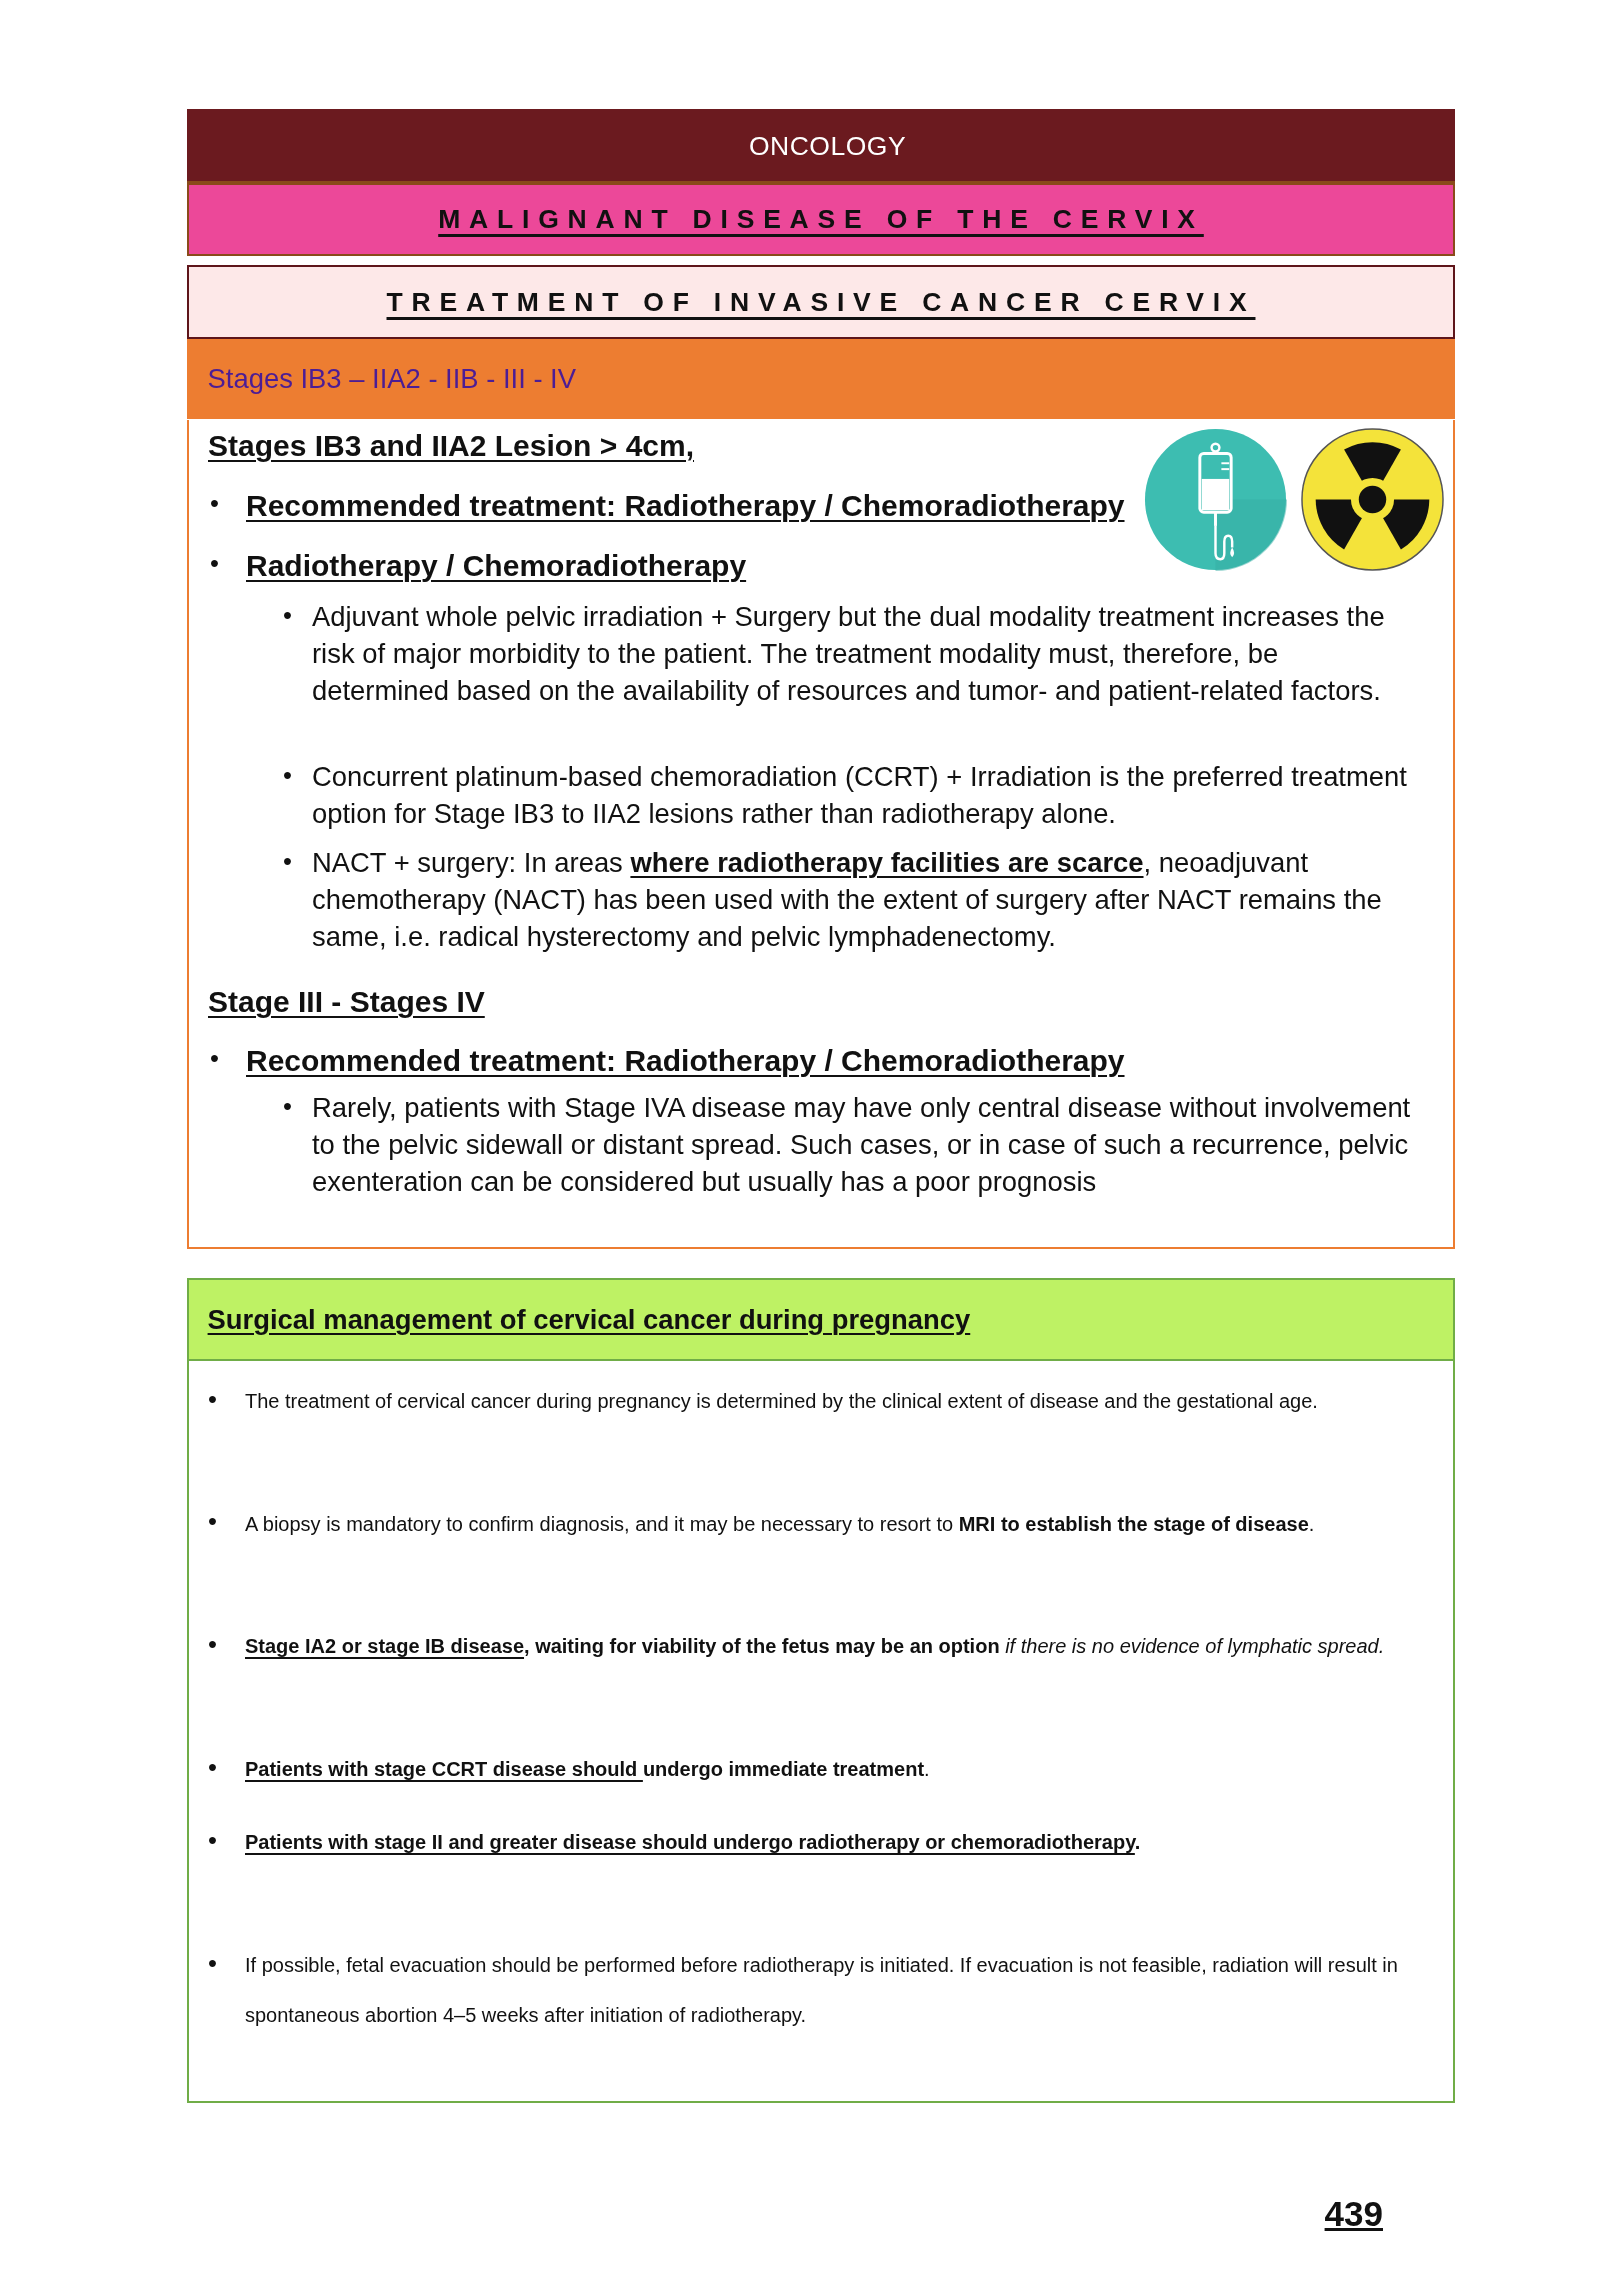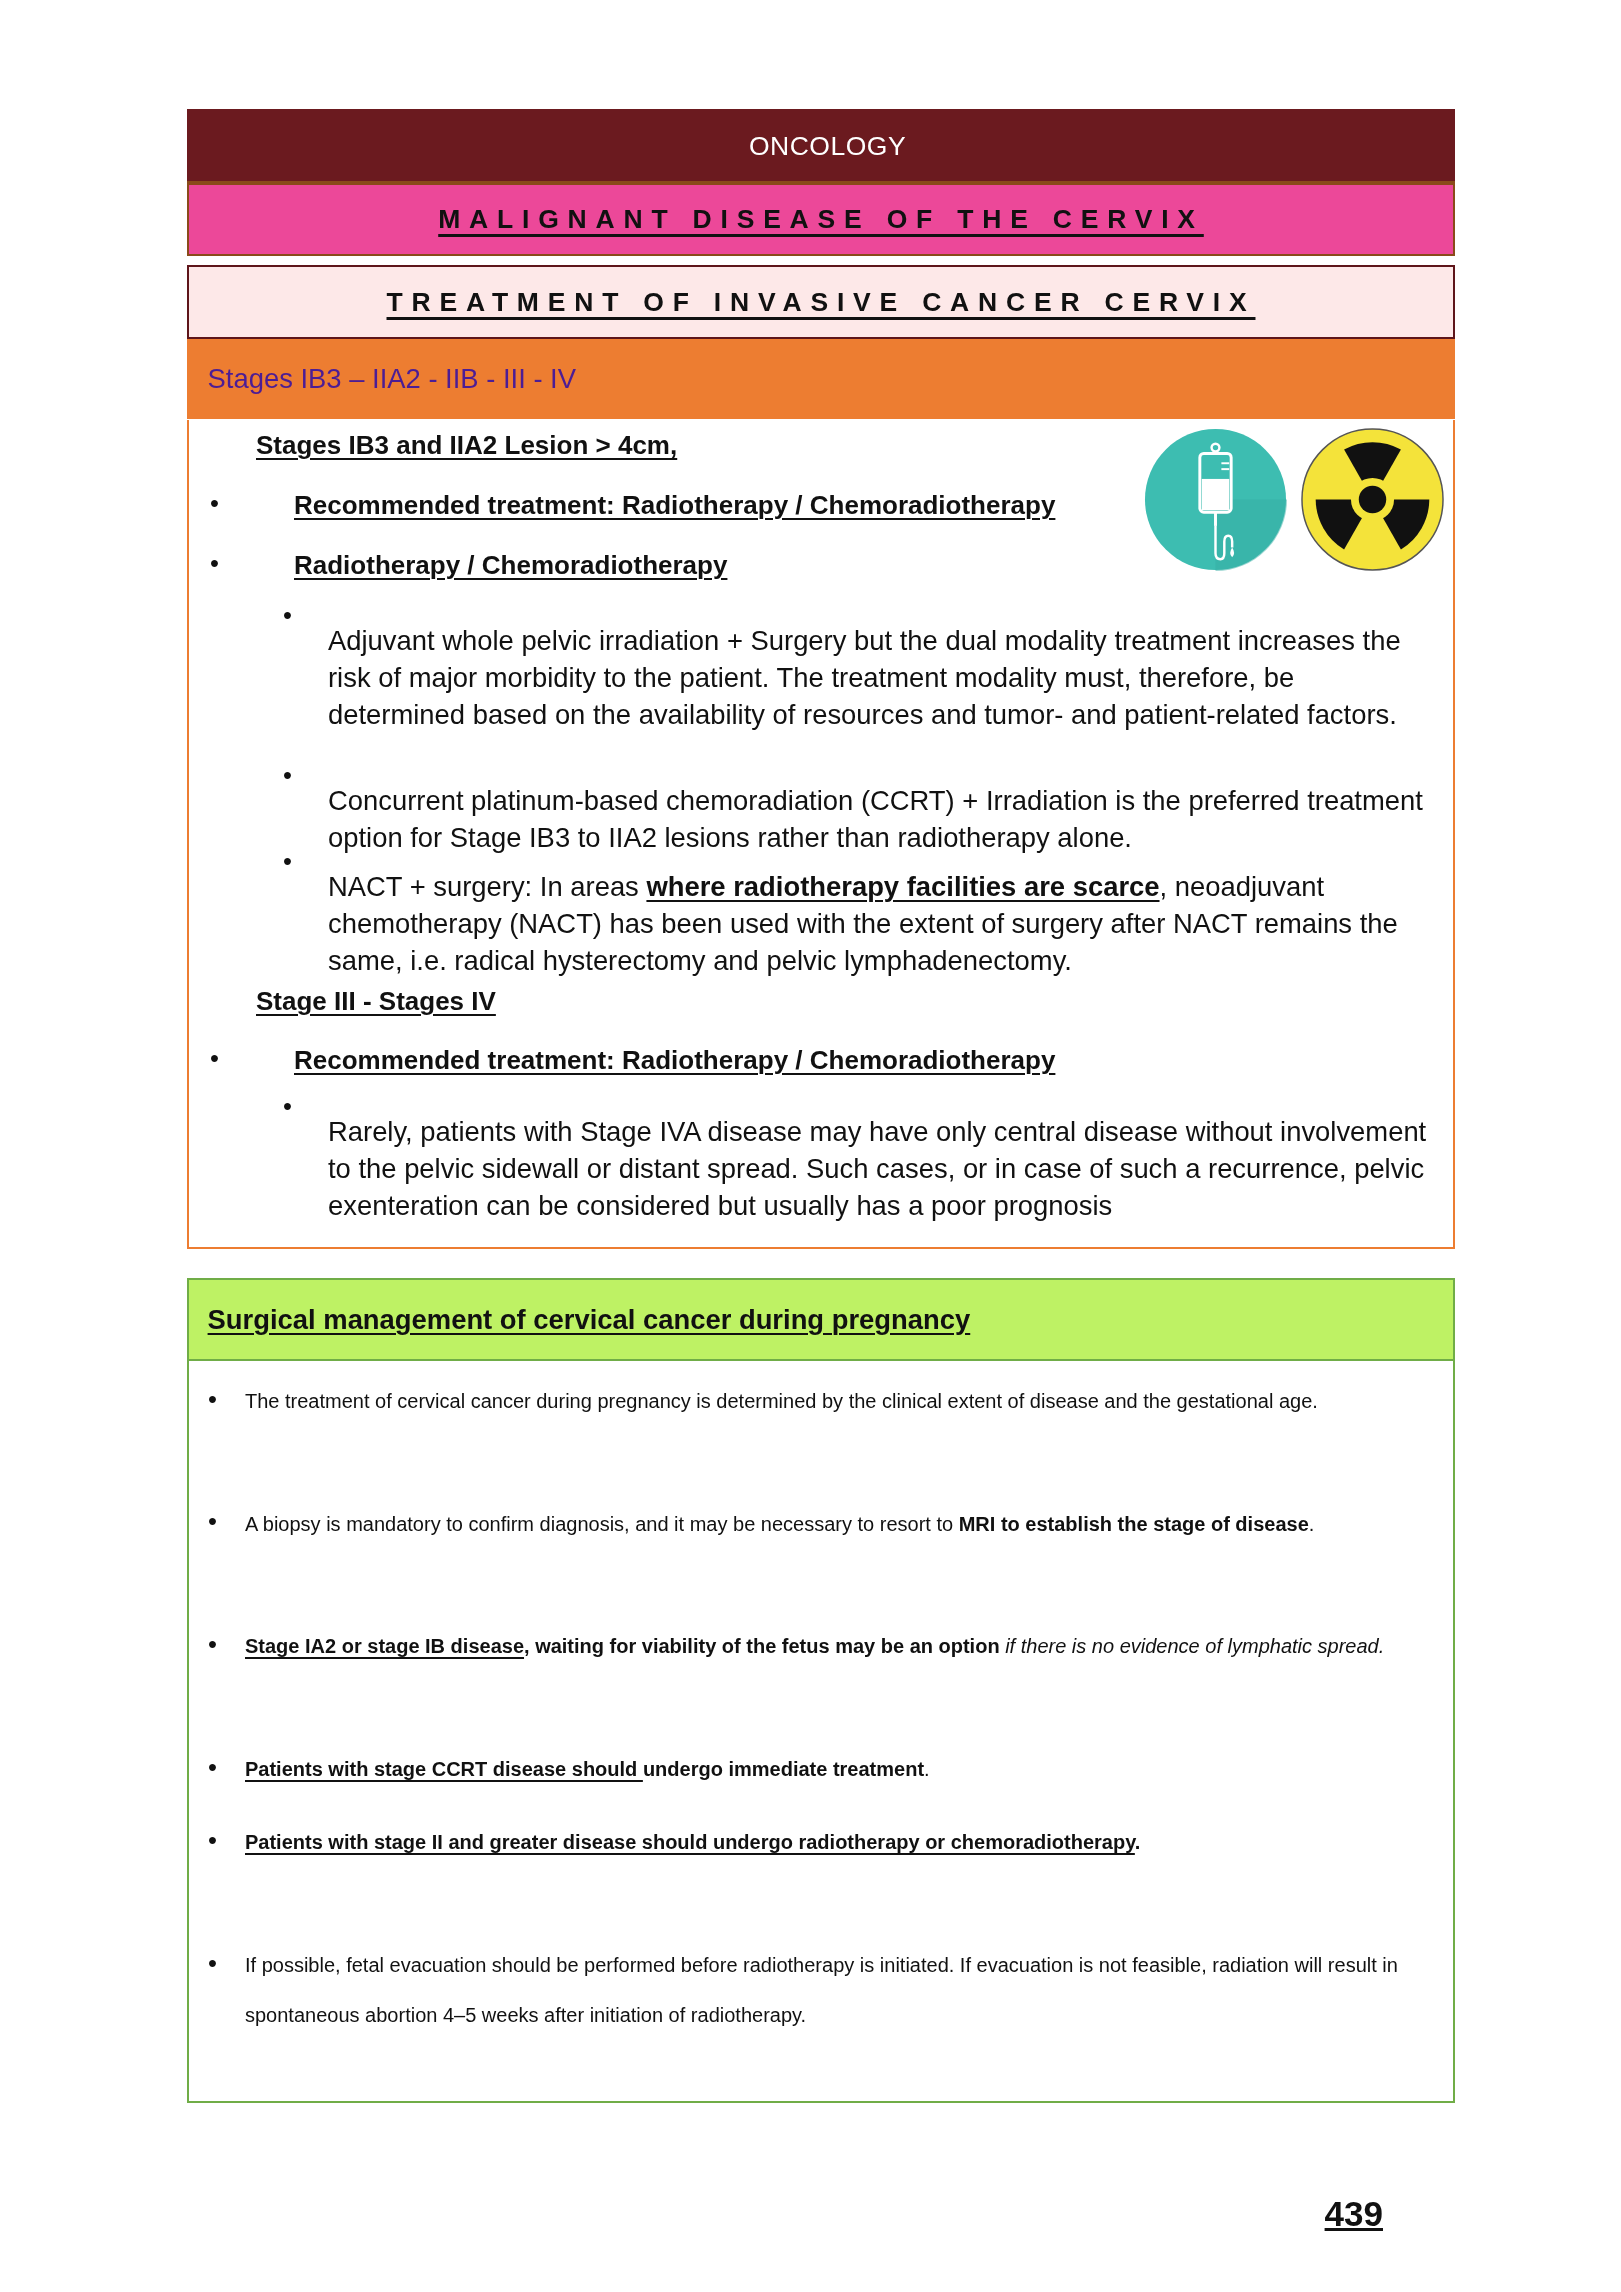--- a/index.html
+++ b/index.html
@@ -18,22 +18,22 @@
   .spaced { font-weight:bold; text-decoration:underline; text-decoration-thickness:2.9px;
     text-underline-offset:5.9px; letter-spacing:8.8px; font-size:26.5px; color:#111; }
 
   #orange-band { top:339px; height:80px; background:#ed7d31; color:#4c1d95;
     display:flex; align-items:center; padding-left:20.6px; font-size:27.4px; }
   #orange-box { top:420px; height:829px; border:2.9px solid #ed7d31; border-top:none; background:#fff; }
 
   .h-u { font-weight:bold; text-decoration:underline; text-decoration-thickness:2px; text-underline-offset:3.9px; font-size:27.4px; }
   .b-u { font-weight:bold; text-decoration:underline; text-decoration-thickness:2px; text-underline-offset:3.9px; }
   .bul { position:absolute; font-size:25.5px; }
-  .txt { position:absolute; font-size:26px; line-height:37px;margin-left:48px; }
-  .sub { position:absolute; left:328px; width:1108px; font-size:27.4px; line-height:37px;margin-top:24px; }
+  .txt { position:absolute; font-size:30px; line-height:37px; }
+  .sub { position:absolute; left:312px; width:1108px; font-size:27.4px; line-height:37px; }
 
   #green-head { top:1278px; height:84px; background:#bef264; border:2.9px solid #70ad47; border-bottom:3.9px solid #70ad47;
     display:flex; align-items:center; padding-left:18.6px; }
   #green-box { top:1361px; height:742px; border:2.9px solid #70ad47; border-top:none; background:#fff; }
   .g-item { position:absolute; left:245px; width:1186px; font-size:20px; line-height:50px; }
   .g-bul { position:absolute; left:208px; font-size:25.5px; }
 
   #page-num { top:2194px; left:0; width:1383px; text-align:right; font-weight:bold; font-size:35px;text-decoration:underline; }
 </style>
 </head>

